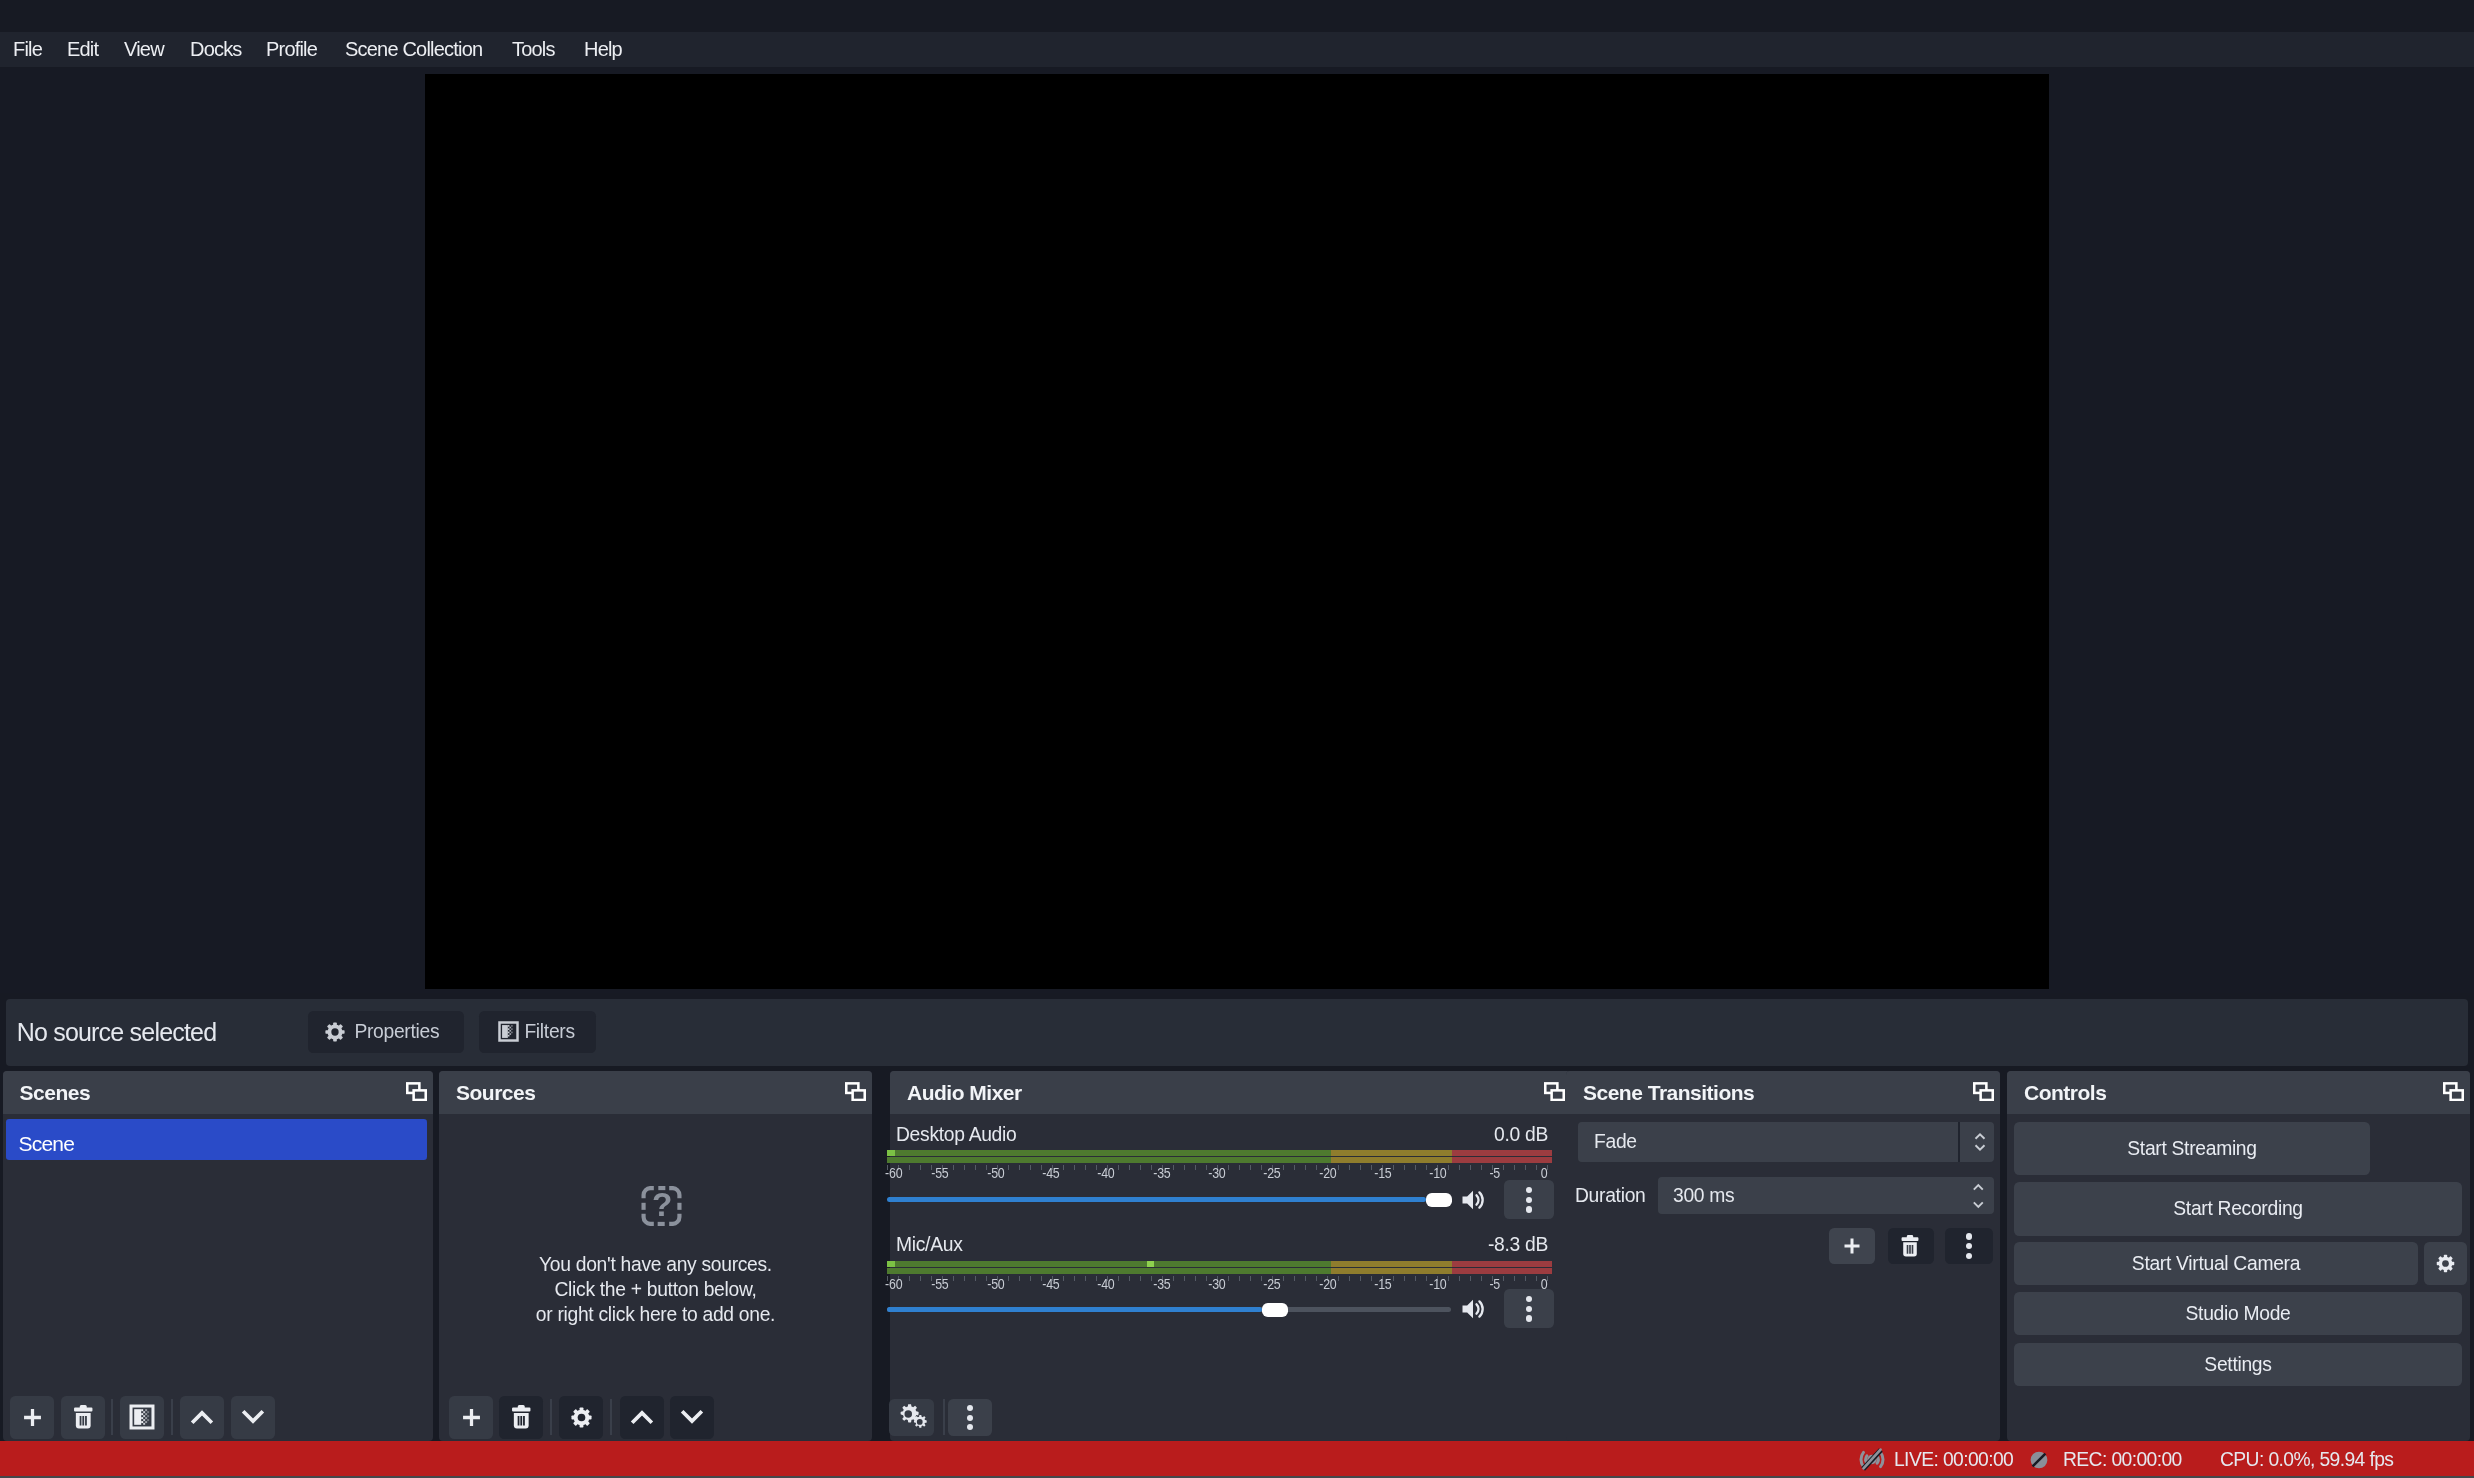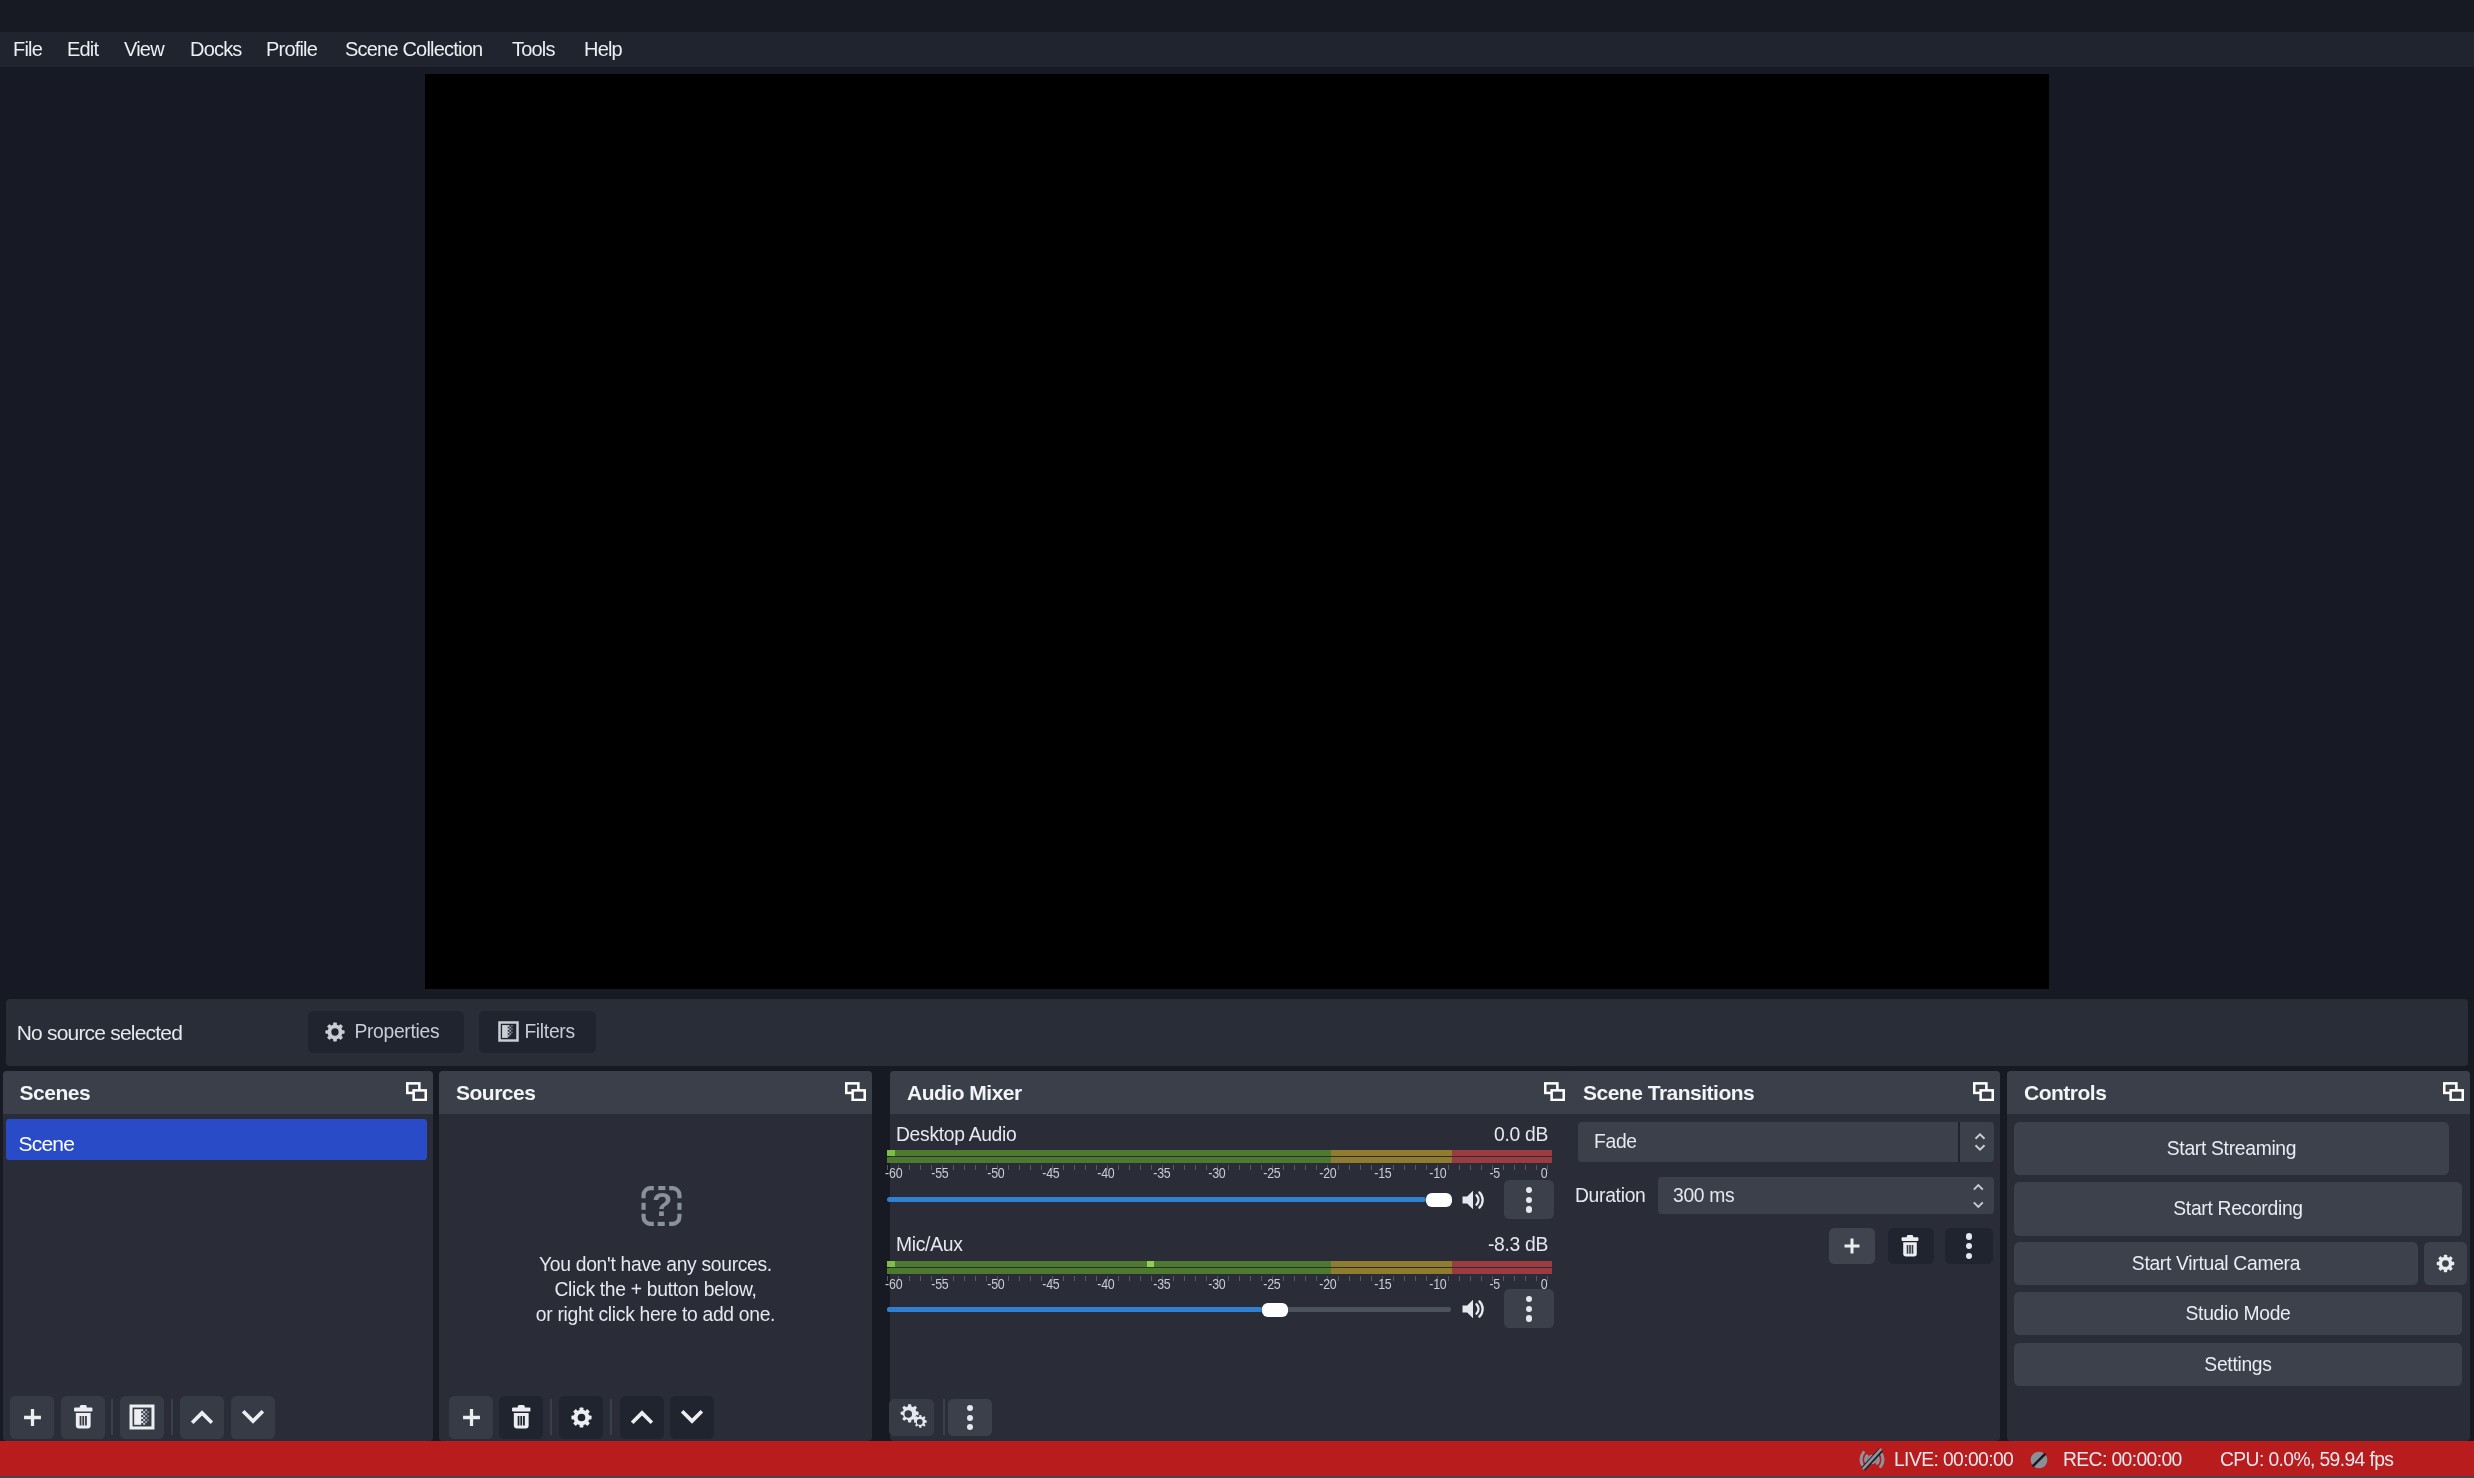--- a/index.html
+++ b/index.html
@@ -15,21 +15,21 @@
   
   #menubar { left:0; top:32px; width:2475px; height:35px; background:#20242e; color:#eceef2; font-size:20px; letter-spacing:-0.8px; }
   #menubar span { position:absolute; top:0; height:35px; line-height:35px; }
 
   
   #preview { left:0; top:68px; width:2475px; height:925px; background:#171a24; }
   #canvas { left:425px; top:6.4px; width:1624px; height:915px; background:#000; }
 
   
   #srcbar { left:6.4px; top:999px; width:2462px; height:67px; background:#282d37; border-radius:3.9px; }
-  #srcbar .lbl { left:10.3px; top:0; height:67px; line-height:67px; color:#e5e8ee; font-size:21px; letter-spacing:-0.8px; }
+  #srcbar .lbl { left:10.3px; top:0; height:67px; line-height:67px; color:#e5e8ee; font-size:25px; letter-spacing:-0.8px; }
   .sbtn { position:absolute; top:11.6px; height:42px; background:#20242e; border-radius:5.2px; color:#c7ccd5; font-size:19.3px; letter-spacing:-0.3px; line-height:42px; }
 
   
   .panel { position:absolute; top:1071px; height:370px; background:#2a2d37; border-radius:3.9px; }
   .phead { position:absolute; left:0; top:0; width:100%; height:43px; background:#3a3f49; border-radius:3.9px 3.9px 0 0; }
   .phead .t { position:absolute; left:17px; top:0; height:43px; line-height:44px; font-weight:bold; font-size:21px; letter-spacing:-0.5px; color:#f2f4f7; }
   .popout { position:absolute; top:11px; right:5.8px; width:21px; height:19.3px; }
 
   
   .tbtn { position:absolute; top:1396px; width:44px; height:43px; background:#363b45; border-radius:5.2px; z-index:3; }
@@ -376,21 +376,21 @@
 
   <div class="panel" style="left:2007px; width:463px;">
     <div class="phead">
         <div class="t">Controls</div>
       <svg class="popout" viewBox="0 0 33 30">
           <rect x="2" y="2" width="19" height="15" fill="none" stroke="#fff" stroke-width="4"></rect>
           <rect x="12" y="13" width="19" height="15" fill="#3a3f49" stroke="#fff" stroke-width="4"></rect>
         </svg>
     </div>
   </div>
-  <div class="cbtn" style="left:2014px; top:1122px; width:435px; height:53px; line-height:53px;">Start Streaming</div>
+  <div class="cbtn" style="left:2014px; top:1122px; width:356px; height:53px; line-height:53px;">Start Streaming</div>
   <div class="cbtn" style="left:2014px; top:1182px; width:448px; height:54px; line-height:54px;">Start Recording</div>
   <div class="cbtn" style="left:2014px; top:1242px; width:404px; height:43px; line-height:43px;">Start Virtual Camera</div>
   <div class="cbtn" style="left:2424px; top:1242px; width:43px; height:43px;">
     <svg style="position:absolute; left:11px; top:11px" width="21" height="21" viewBox="0 0 30 30">
       <circle cx="15" cy="15" r="9.8" fill="#e9ecf2"></circle>
       <rect x="12.6" y="2.499999999999999" width="4.8" height="6.2" rx="1" fill="#e9ecf2" transform="rotate(0.0 15 15)"></rect>
       <rect x="12.6" y="2.499999999999999" width="4.8" height="6.2" rx="1" fill="#e9ecf2" transform="rotate(45.0 15 15)"></rect>
       <rect x="12.6" y="2.499999999999999" width="4.8" height="6.2" rx="1" fill="#e9ecf2" transform="rotate(90.0 15 15)"></rect>
       <rect x="12.6" y="2.499999999999999" width="4.8" height="6.2" rx="1" fill="#e9ecf2" transform="rotate(135.0 15 15)"></rect>
       <rect x="12.6" y="2.499999999999999" width="4.8" height="6.2" rx="1" fill="#e9ecf2" transform="rotate(180.0 15 15)"></rect>

